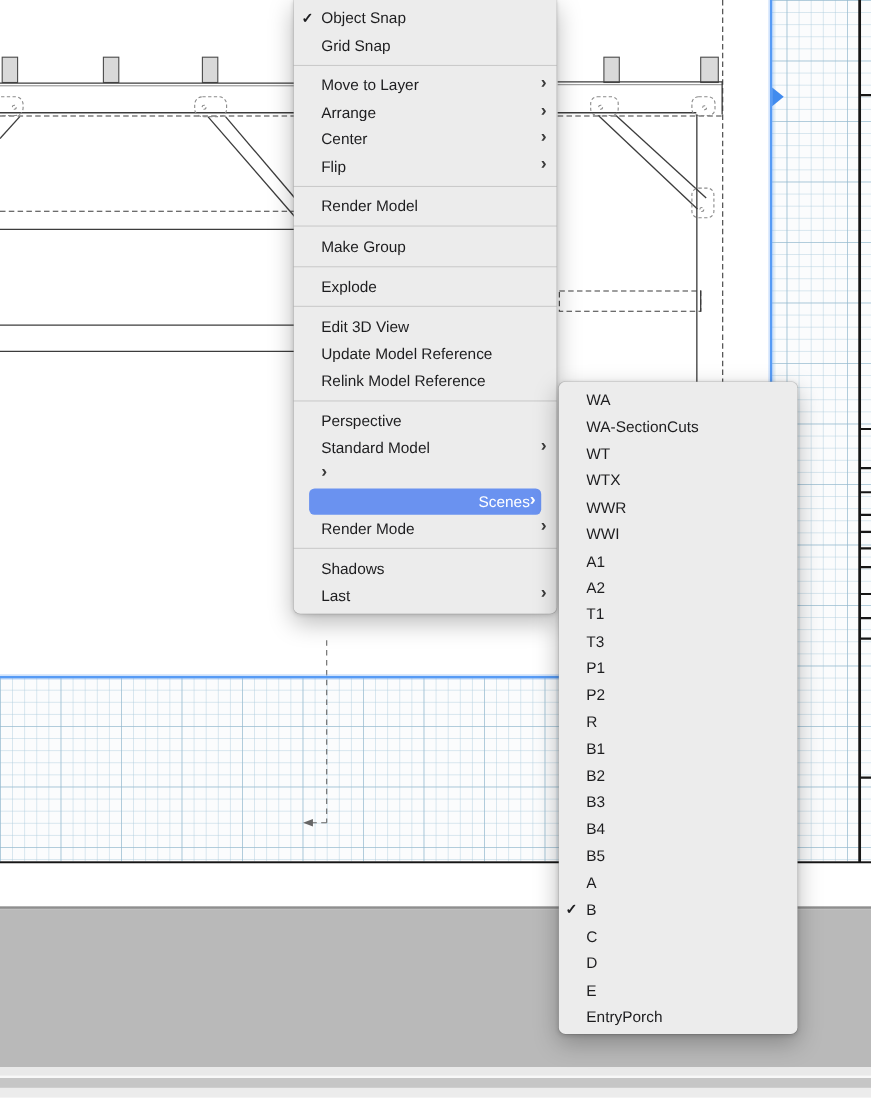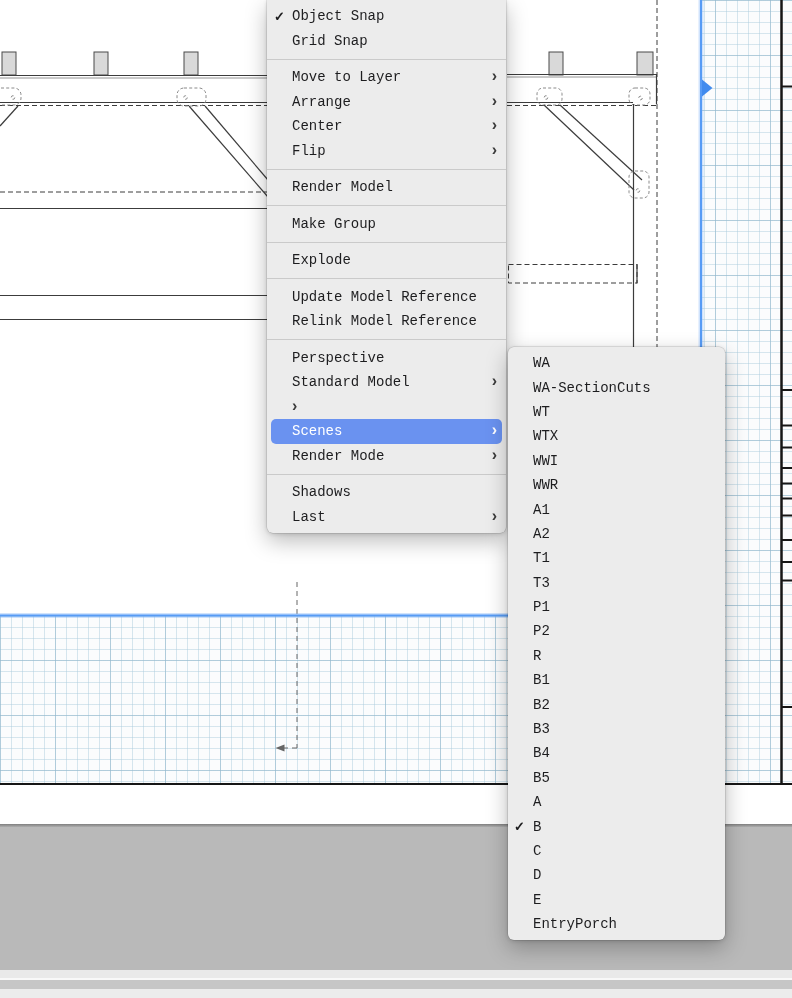--- a/index.html
+++ b/index.html
@@ -29,24 +29,24 @@
   
   .menu{position:absolute;background:var(--menu-bg);color:var(--menu-text);
         font-size:14px;padding:4px 0;z-index:10;
         box-shadow:0 0 0 0.5px rgba(0,0,0,.16),0 8px 22px rgba(0,0,0,.27),0 1px 4px rgba(0,0,0,.14);}
   #context-menu{left:267px;top:0;width:239px;border-radius:0 0 6px 6px;}
   #scenes-submenu{left:508px;top:347px;width:217px;border-radius:6px;}
   .mi{display:flex;align-items:center;height:24.5px;padding:0 9px 0 7px;}
   #scenes-submenu .mi{height:24.4px;padding:0 9px 0 6px;}
   .chk{width:18px;flex:0 0 18px;font-size:13px;font-weight:600;}
   #scenes-submenu .chk{width:19px;flex:0 0 19px;}
-  .lbl{flex:1 1 auto;white-space:nowrap;overflow:hidden;font-family:Liberation Mono, monospace;}
+  .lbl{flex:1 1 auto;white-space:nowrap;overflow:hidden;}
   .arr{flex:0 0 auto;font-size:16px;font-weight:600;line-height:1;margin-top:-2px;color:#3a3a3a;}
   .mi.hl{background:var(--highlight-bg);color:var(--highlight-text);border-radius:5px;
-         margin:0 4px;padding:0 5px 0 3px;}
+         margin:0 14px;padding:0 5px 0 3px;text-align:right;}
   .mi.hl .arr{color:var(--highlight-text);}
   .sep{height:1px;background:var(--separator);margin:5.5px 0;}
   
   .dln{stroke:var(--line-dark);stroke-width:1.2;fill:none;}
   .dthin{stroke:#7a7a7a;stroke-width:0.8;fill:none;}
   .ddash{stroke:var(--line-dark);stroke-width:1;fill:none;stroke-dasharray:5 3;}
   .gusset{stroke:#8a8a8a;stroke-width:1;fill:none;stroke-dasharray:3 2.2;}
   .post{fill:#d9d9d9;stroke:#4a4a4a;stroke-width:1;}
   .tbl{stroke:var(--line-black);fill:none;}
   .selglow{stroke:var(--selection-glow);stroke-width:5;fill:none;}
@@ -186,20 +186,24 @@
       <span class="lbl">Make Group</span>
     </div>
     <div class="sep"></div>
     <div class="mi">
       <span class="chk"></span>
       <span class="lbl">Explode</span>
     </div>
     <div class="sep"></div>
     <div class="mi">
       <span class="chk"></span>
+      <span class="lbl">Edit 3D View</span>
+    </div>
+    <div class="mi">
+      <span class="chk"></span>
       <span class="lbl">Update Model Reference</span>
     </div>
     <div class="mi">
       <span class="chk"></span>
       <span class="lbl">Relink Model Reference</span>
     </div>
     <div class="sep"></div>
     <div class="mi">
       <span class="chk"></span>
       <span class="lbl">Perspective</span>
@@ -246,25 +250,25 @@
     <div class="mi">
       <span class="chk"></span>
       <span class="lbl">WT</span>
     </div>
     <div class="mi">
       <span class="chk"></span>
       <span class="lbl">WTX</span>
     </div>
     <div class="mi">
       <span class="chk"></span>
+      <span class="lbl">WWR</span>
+    </div>
+    <div class="mi">
+      <span class="chk"></span>
       <span class="lbl">WWI</span>
-    </div>
-    <div class="mi">
-      <span class="chk"></span>
-      <span class="lbl">WWR</span>
     </div>
     <div class="mi">
       <span class="chk"></span>
       <span class="lbl">A1</span>
     </div>
     <div class="mi">
       <span class="chk"></span>
       <span class="lbl">A2</span>
     </div>
     <div class="mi">

